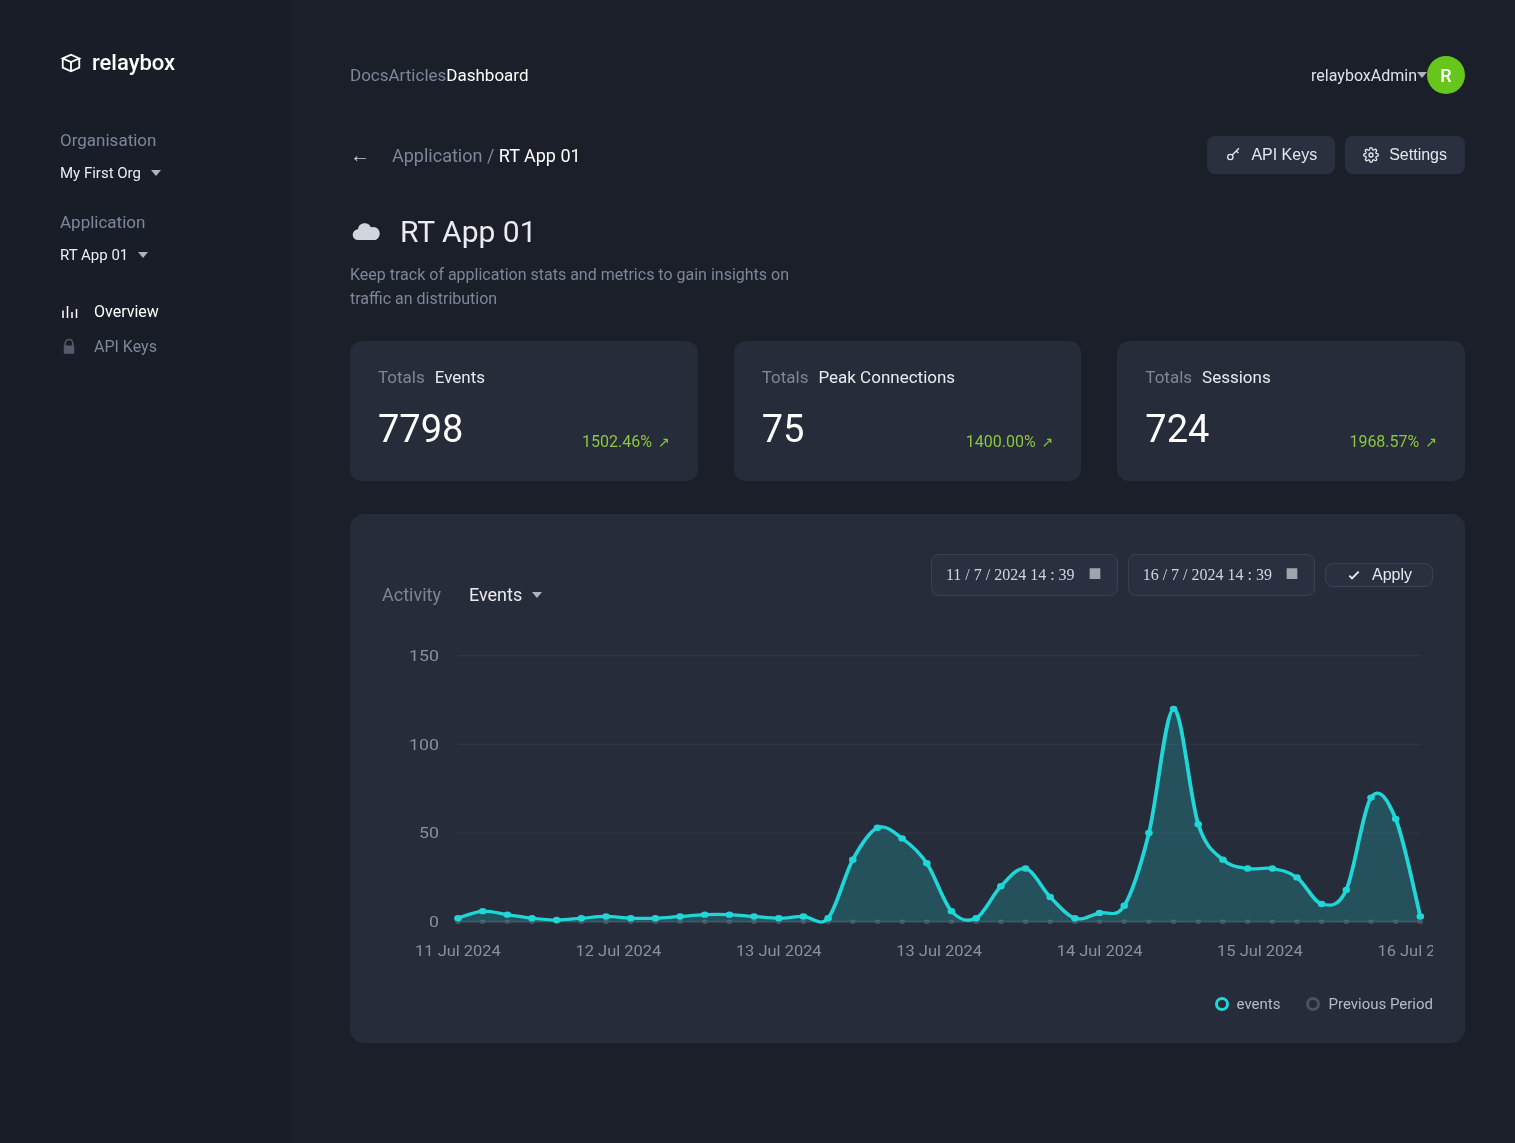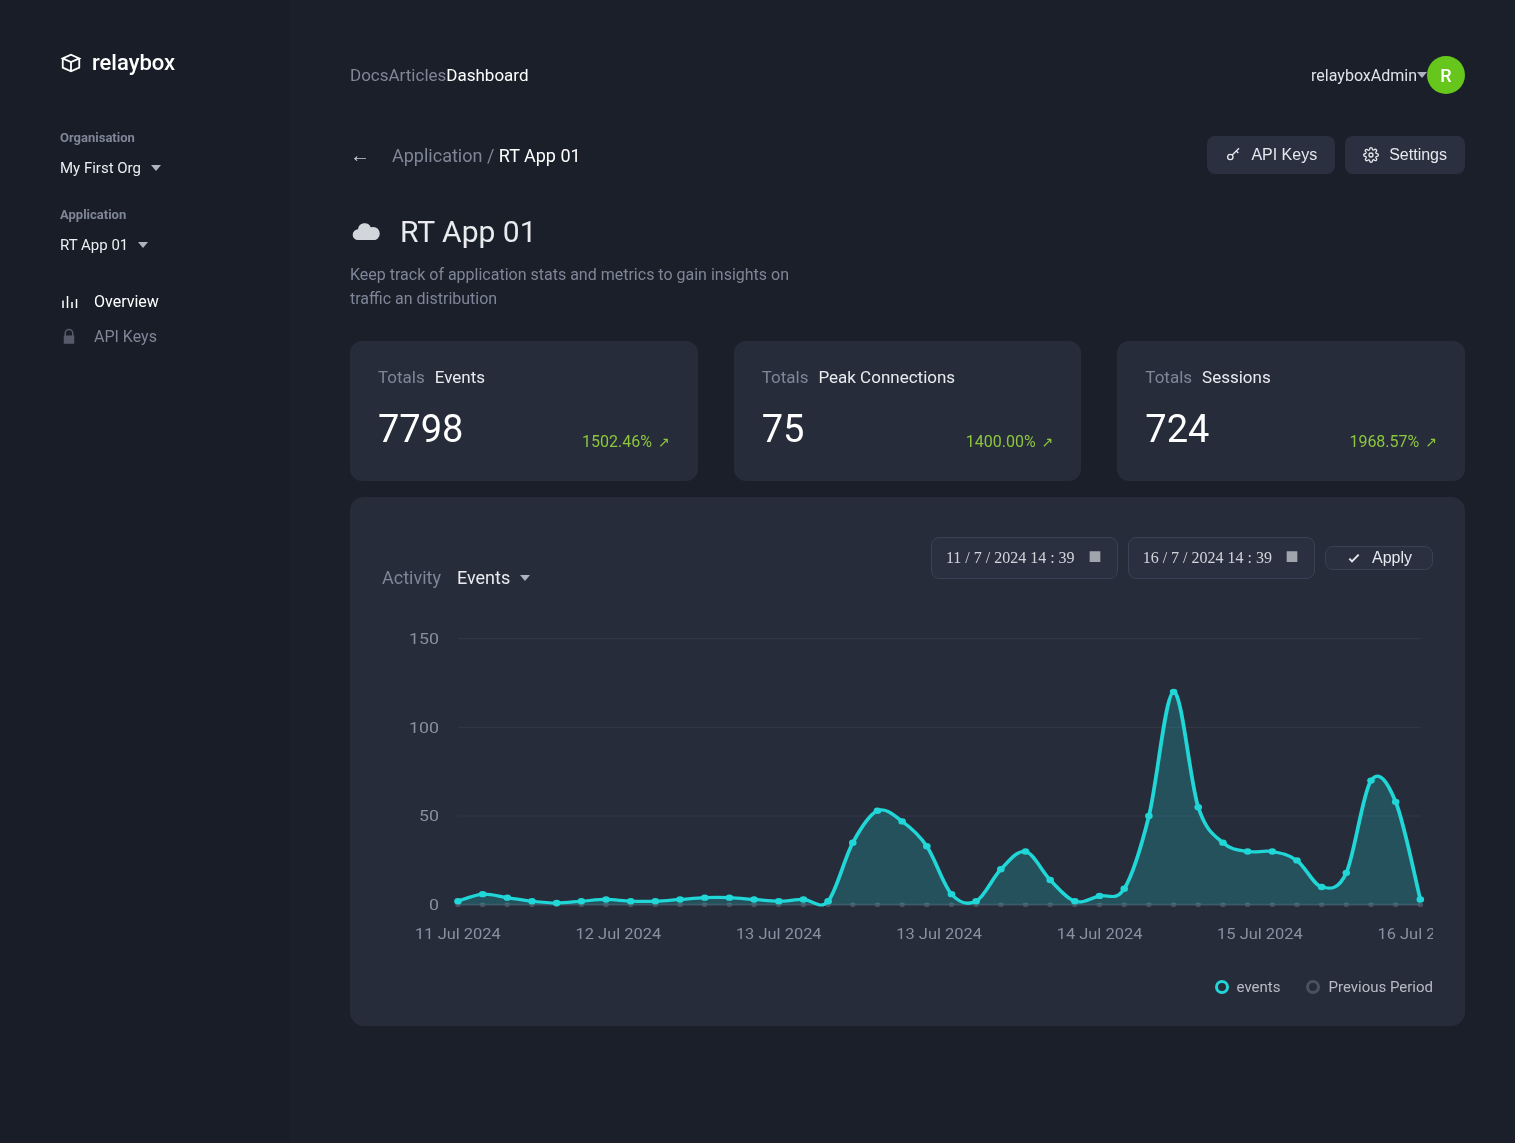--- a/index.html
+++ b/index.html
@@ -30,21 +30,21 @@
     width:290px;
     background:#191d28;
     padding:50px 28px 0 60px;
     flex-shrink:0;
   }
   .logo{
     display:flex;align-items:center;gap:10px;color:#fff;font-size:22px;font-weight:500;
     margin-bottom:55px;
   }
   .logo svg{width:22px;height:22px;}
-  .section-label{color:var(--muted);font-size:13px;margin-bottom:14px;font-weight:bold;}
+  .section-label{color:var(--muted);font-size:17px;margin-bottom:14px;}
   .dropdown{
     display:flex;align-items:center;gap:10px;color:#eceef2;font-size:15px;
     margin-bottom:30px;cursor:pointer;
   }
   .caret{width:0;height:0;border-left:5px solid transparent;border-right:5px solid transparent;border-top:6px solid #aeb3c0;}
   .nav-item{
     display:flex;align-items:center;gap:16px;font-size:16px;
     color:var(--muted);padding:8px 0;cursor:pointer;
   }
   .nav-item.active{color:#fff;}
@@ -80,39 +80,39 @@
     border-radius:8px;font-size:16px;display:flex;align-items:center;gap:10px;cursor:pointer;
   }
   .btn svg{width:16px;height:16px;}
 
   .app-header{display:flex;align-items:center;gap:18px;margin-bottom:14px;}
   .app-header svg{width:32px;height:32px;color:#d2d5dc;}
   .app-title{color:#e9ebef;font-size:30px;font-weight:400;}
   .app-sub{color:var(--muted);font-size:16px;max-width:440px;line-height:1.5;margin-bottom:30px;}
 
   
-  .stats{display:flex;gap:36px;margin-bottom:16px;}
+  .stats{display:flex;gap:36px;margin-bottom:33px;}
   .stat-card{
     flex:1;background:var(--card);border-radius:12px;
     padding:26px 28px 30px;
   }
   .stat-top{display:flex;gap:10px;font-size:17px;margin-bottom:20px;}
   .stat-top .lbl{color:var(--muted);}
   .stat-top .name{color:#e9ebef;}
   .stat-body{display:flex;justify-content:space-between;align-items:flex-end;}
   .stat-val{color:#fff;font-size:38px;font-weight:400;}
   .stat-delta{color:var(--lime);font-size:16px;display:flex;align-items:center;gap:6px;}
   .trend-up{font-size:14px;}
 
   
   .activity-card{
     background:var(--card);border-radius:14px;padding:30px 32px 30px;
   }
   .act-head{display:flex;justify-content:space-between;align-items:center;margin-bottom:40px;}
-  .act-left{display:flex;align-items:center;gap:16px;margin-top:40px;}
+  .act-left{display:flex;align-items:center;gap:28px;margin-top:40px;}
   .act-label{color:var(--muted);font-size:18px;}
   .act-select{color:#e9ebef;font-size:18px;display:flex;align-items:center;gap:10px;cursor:pointer;}
   .act-right{display:flex;gap:10px;align-items:center;}
   .date-box{
     background:var(--panel2);border:1px solid var(--border);border-radius:8px;
     padding:10px 14px;font-size:16px;color:#d2d5dc;display:flex;align-items:center;gap:12px;
     font-variant-numeric:tabular-nums;
     font-family:Liberation Serif, serif;
   }
   .date-box .cal{opacity:.7;}

